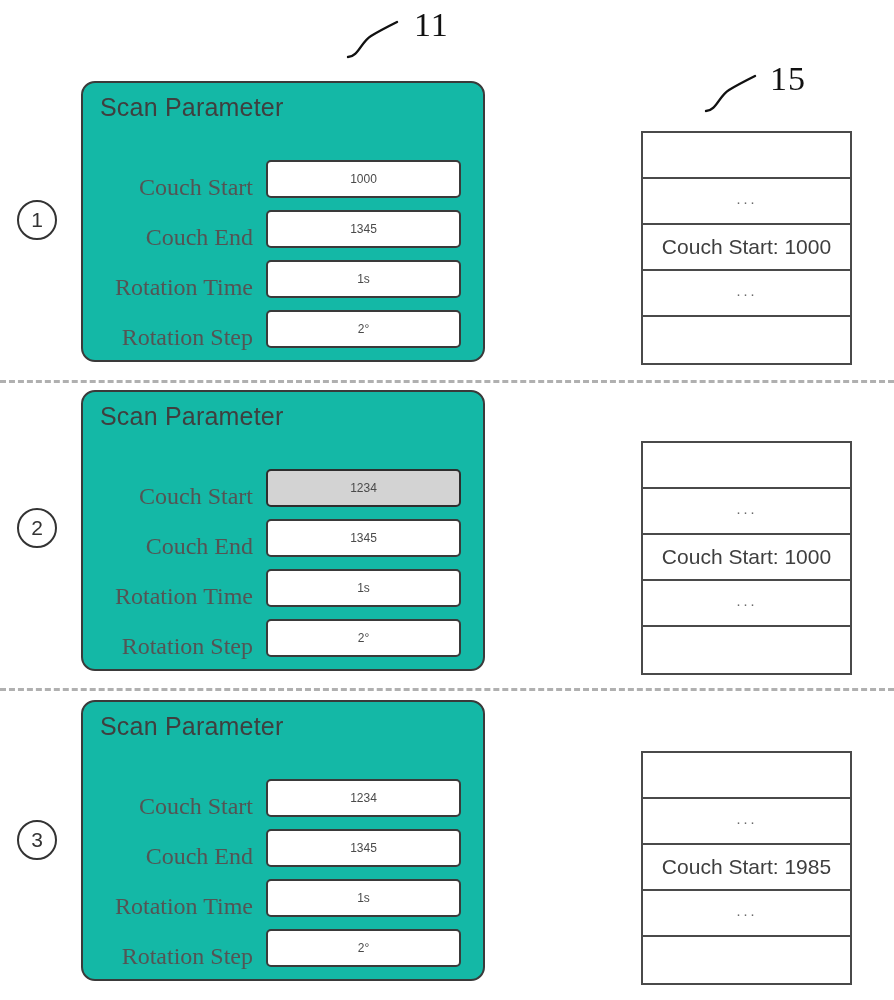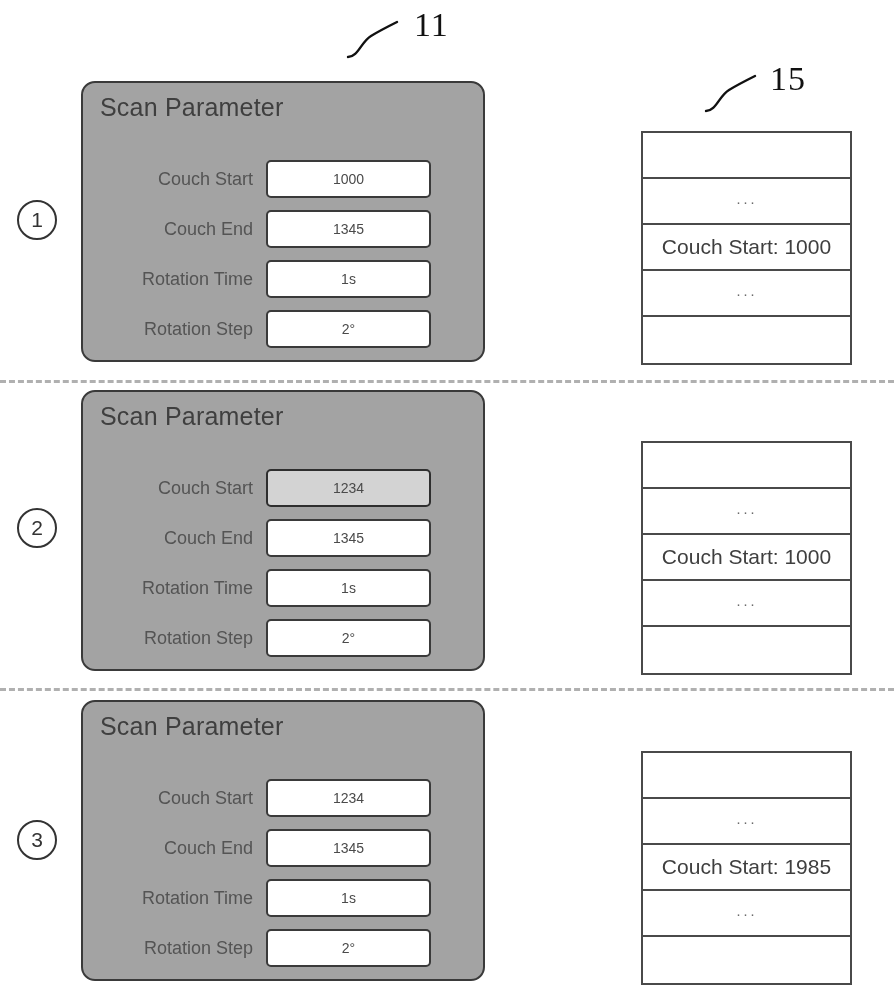--- a/index.html
+++ b/index.html
@@ -50,61 +50,62 @@
     font-family: "Liberation Sans", sans-serif;
     color: #333333;
     box-sizing: border-box;
   }
 
   
   .panel {
     position: absolute;
     border: 2.5px solid #3a3a3a;
     border-radius: 14px;
-    background: #a3a3a3;
+    background: #14b8a6;
     box-sizing: border-box;
   }
   .panel-title {
     position: absolute;
     left: 17px;
     top: 10px;
     font-size: 25px;
     color: #3f3f3f;
     letter-spacing: 0.2px;
   }
   .field-row {
     position: absolute;
     left: 0;
     width: 100%;
     height: 38px;
   }
   .field-label {
     position: absolute;
     right: 230px;
-    top: 0;
+    top: 8px;
     height: 38px;
     line-height: 38px;
-    font-size: 18px;
+    font-size: 24px;
     color: #545454;
     white-space: nowrap;
+    font-family: Liberation Serif, serif;
   }
   .field-box {
     position: absolute;
     left: 183px;
     top: 0;
-    width: 165px;
+    width: 195px;
     height: 38px;
     border: 2.5px solid #3a3a3a;
     border-radius: 5px;
     background: #ffffff;
     box-sizing: border-box;
     display: flex;
     align-items: center;
     justify-content: center;
-    font-size: 14px;
+    font-size: 12px;
     color: #4a4a4a;
   }
   .field-box.highlight {
     background: #d3d3d3;
     border-color: #2e2e2e;
   }
 
   
   .rec-table {
     position: absolute;

